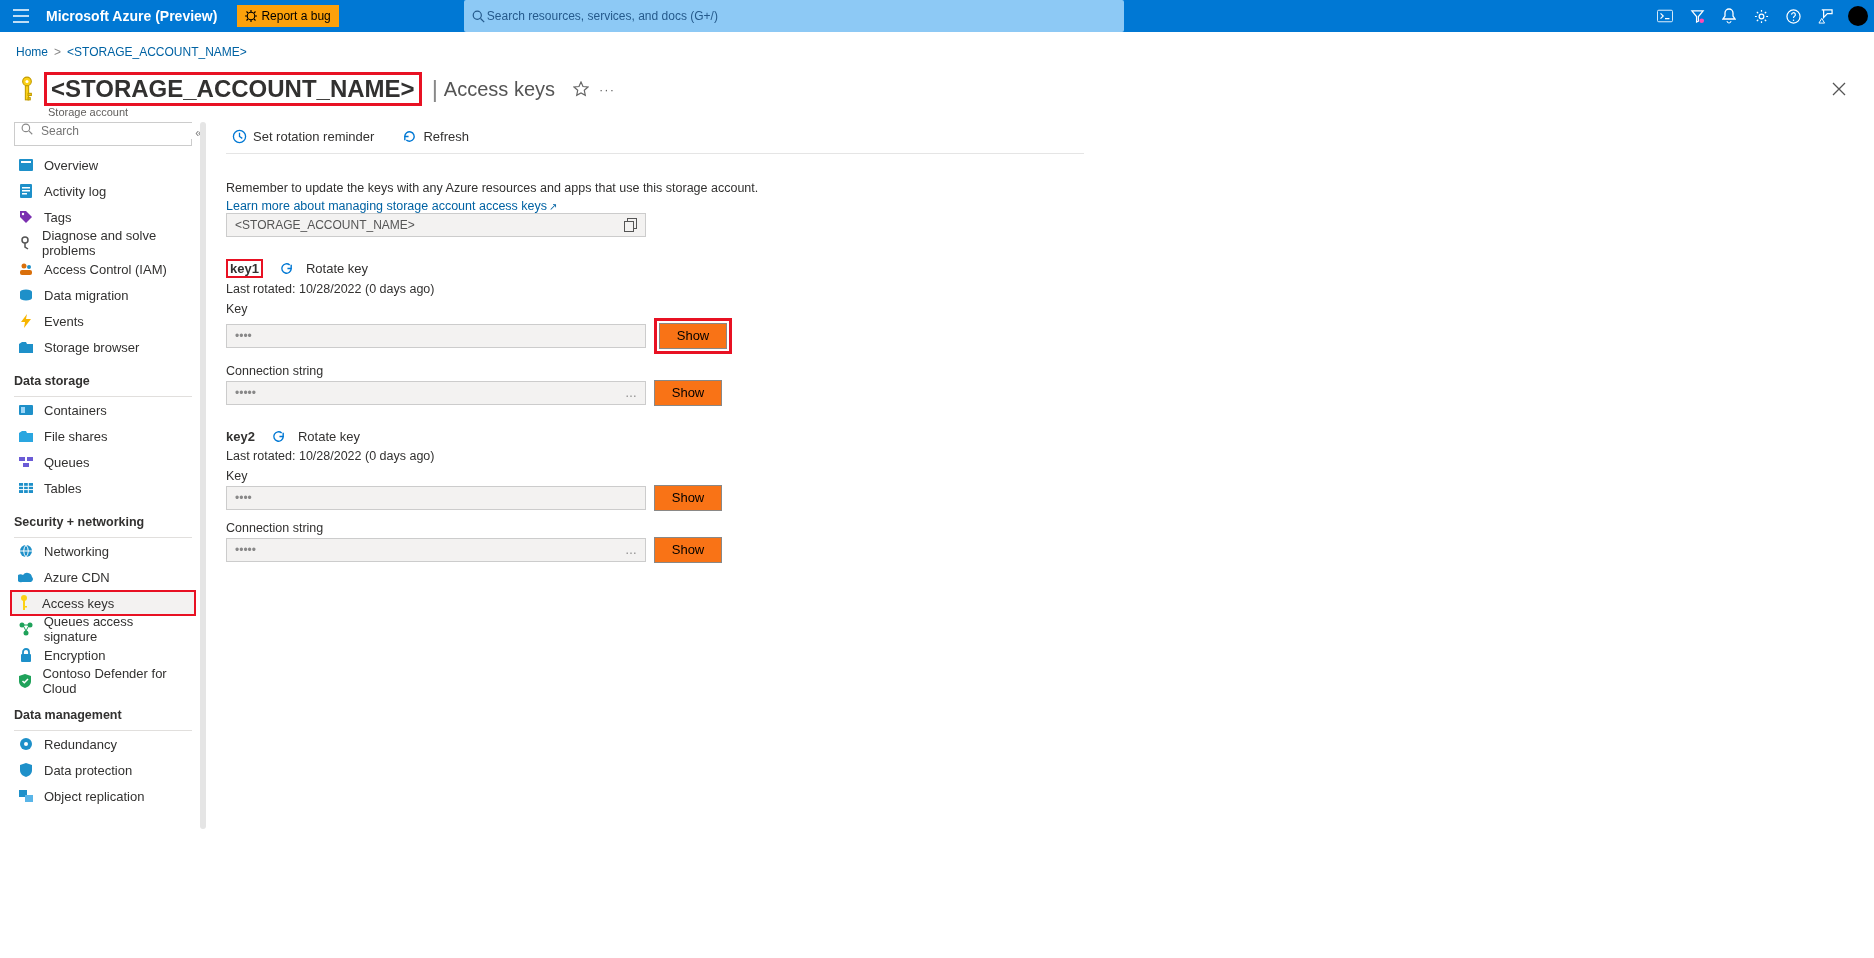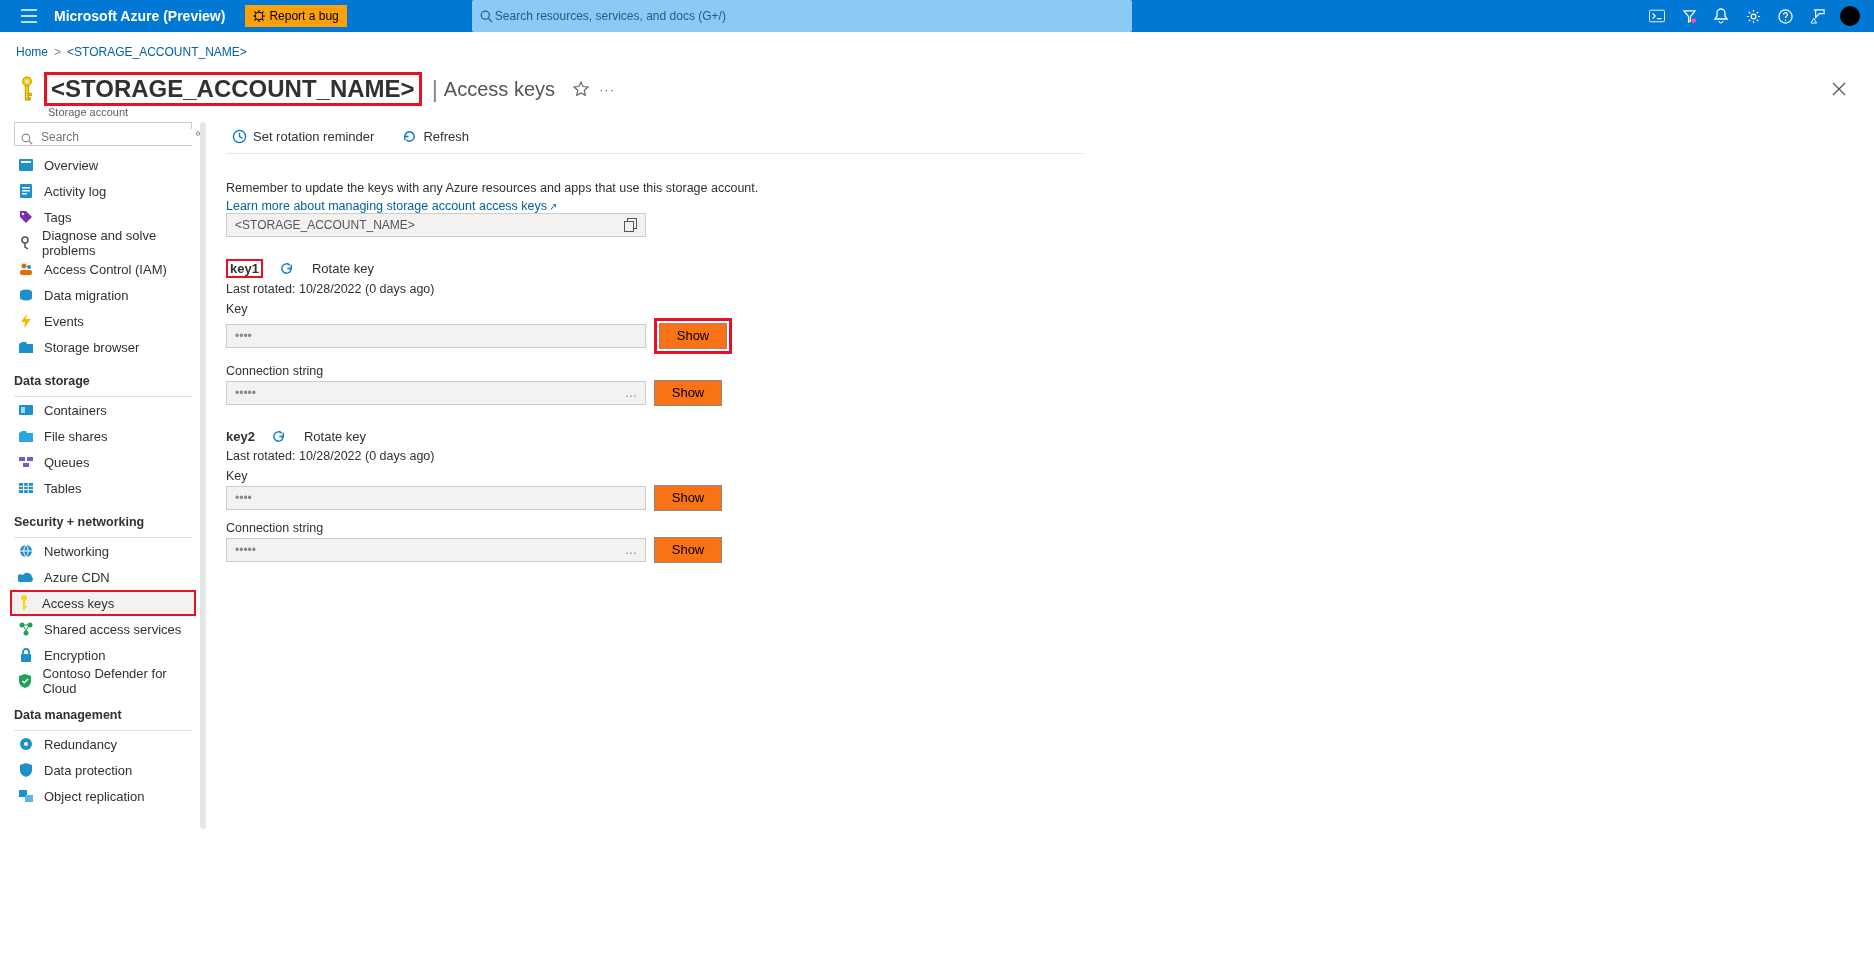--- a/index.html
+++ b/index.html
@@ -23,21 +23,21 @@
   }
   button { font-family: inherit; }
 
   
   #topbar {
     height: 32px;
     background: var(--azure-blue);
     display: flex;
     align-items: center;
     color: #fff;
-    padding: 0 14px;
+    padding: 0 6px;
   }
   #topbar .hamburger {
     width: 30px; height: 30px; display: flex; align-items: center; justify-content: center; cursor: pointer;
   }
   #topbar .brand { font-weight: 600; font-size: 14px; margin-left: 10px; }
   #topbar .bugbtn {
     margin-left: 20px;
     background: var(--orange-bug);
     color: #000;
     border: none;
@@ -120,21 +120,21 @@
   }
   #sidebar::after {
     content: "";
     position: absolute;
     right: -6px; top: 0; bottom: 0;
     width: 6px;
     background: #e5e5e5;
     border-radius: 3px;
   }
   .menusearch {
-    display: flex; align-items: flex-end;
+    display: flex; align-items: flex-start;
     border: 1px solid var(--border-gray);
     height: 24px; padding: 0 6px;
     margin-bottom: 6px;
     gap: 6px;
     font-size: 12px;
     color: #555;
   }
   .menusearch input { border: none; flex: 1; outline: none; font-size: 12px; }
   .chevcollap {
     position: absolute;
@@ -203,21 +203,21 @@
     font-size: 12px;
     color: #555;
     gap: 8px;
   }
   .ro-field .copy { margin-left: auto; cursor: pointer; color: #555; }
 
   .keyblock { margin-top: 22px; }
   .keyhead { display: flex; align-items: center; gap: 10px; }
   .keyname { font-weight: 700; font-size: 13px; }
   .redbox2 { border: 2px solid var(--red-highlight); padding: 0 2px; }
-  .rotate { display: flex; align-items: center; gap: 18px; color: var(--text-main); cursor: pointer; font-size: 13px; background:none; border:none; }
+  .rotate { display: flex; align-items: center; gap: 12px; color: var(--text-main); cursor: pointer; font-size: 13px; background:none; border:none; }
   .lastrot { font-size: 12.5px; margin-top: 4px; }
   .kvpair { display: flex; align-items: center; gap: 8px; margin-top: 2px; }
   .maskfield {
     border: 1px solid var(--border-gray);
     background: var(--bg-field);
     height: 24px; width: 420px;
     padding: 0 8px;
     font-size: 12px; color: #888;
     display: flex; align-items: center;
   }
@@ -495,21 +495,21 @@
     </div>
     <div class="navitem">
       <span class="ic">
           <svg width="14" height="14" viewBox="0 0 14 14">
             <circle cx="3" cy="3" r="2.5" fill="#1fa25a"></circle>
             <circle cx="11" cy="3" r="2.5" fill="#1fa25a"></circle>
             <circle cx="7" cy="11" r="2.5" fill="#1fa25a"></circle>
             <path d="M3 3l8 0M5 5l2 4M9 5l-2 4" stroke="#1fa25a"></path>
           </svg>
         </span>
-      <span>Shared access services</span>
+      <span>Queues access signature</span>
     </div>
     <div class="navitem">
       <span class="ic">
           <svg width="12" height="14" viewBox="0 0 12 14">
             <rect x="1" y="6" width="10" height="8" rx="1" fill="#1e90c9"></rect>
             <path d="M3 6V4a3 3 0 0 1 6 0v2" stroke="#1e90c9" fill="none" stroke-width="1.8"></path>
           </svg>
         </span>
       <span>Encryption</span>
     </div>

